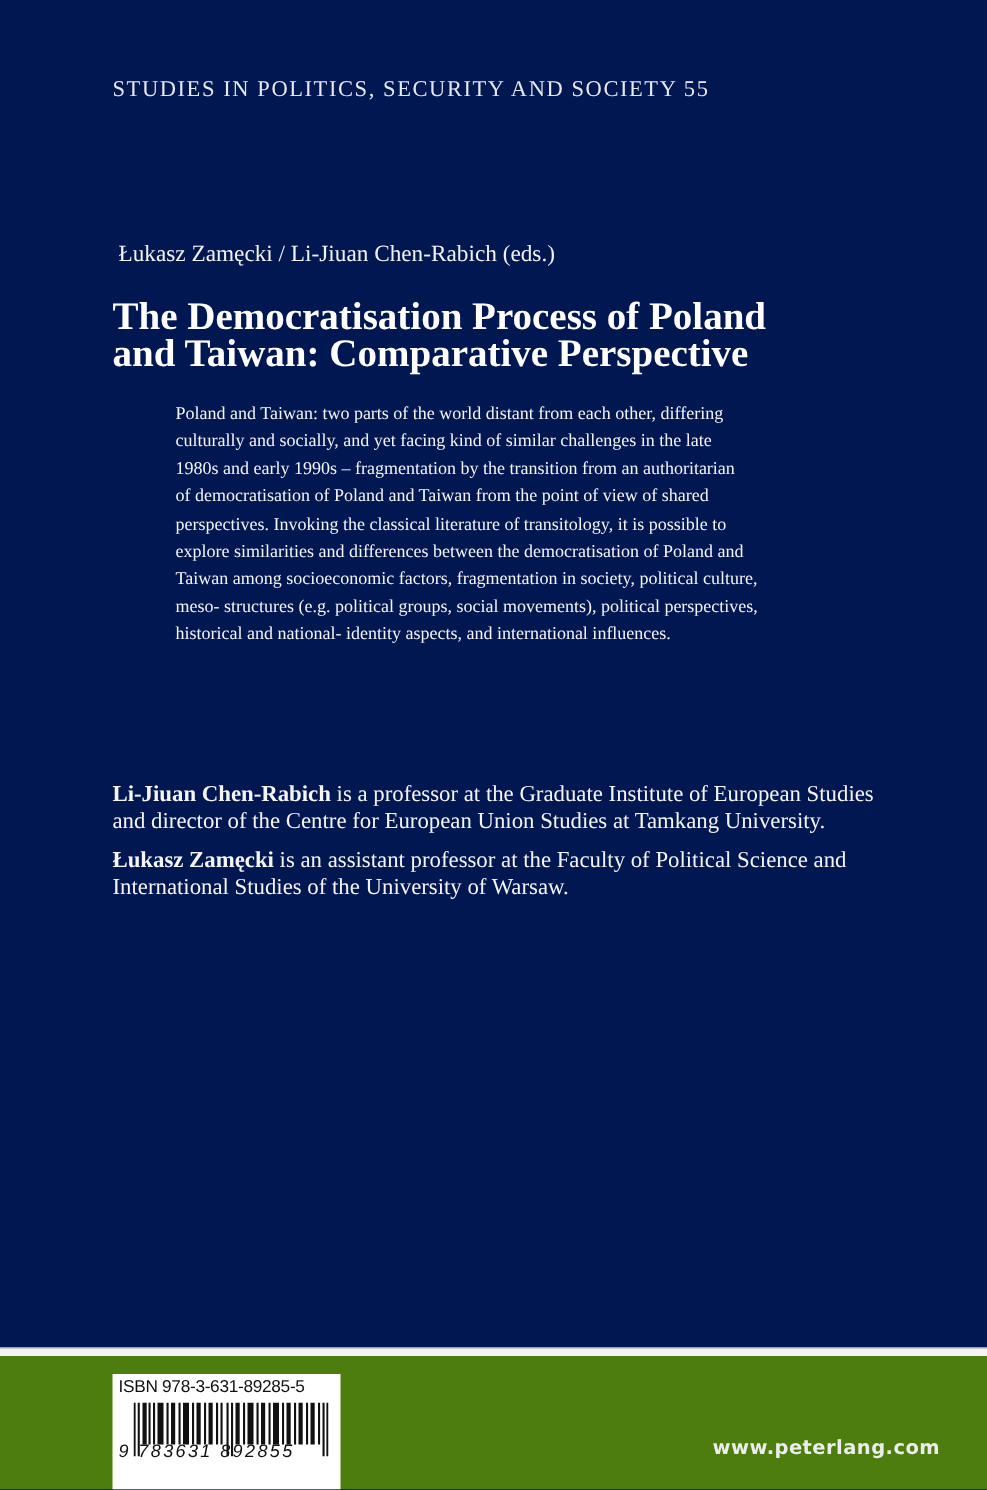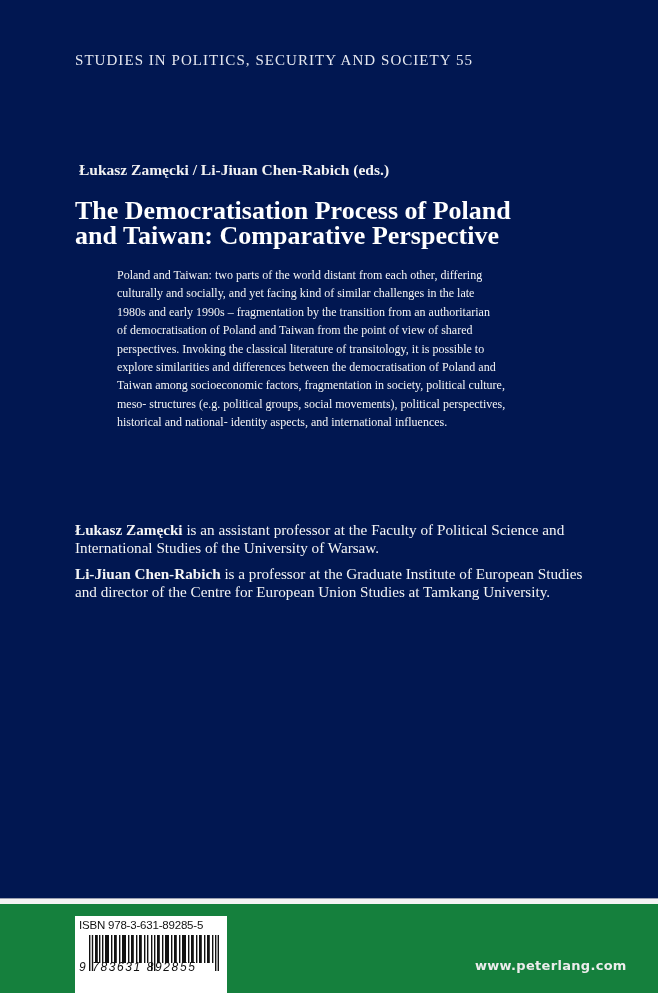--- a/index.html
+++ b/index.html
@@ -12,21 +12,21 @@
     .cover { position: absolute; left: 0; top: 0; width: 658px; height: 898px; background: #011751; }
     .series {
       position: absolute; left: 75px; top: 52px;
       font-family: "Liberation Serif", serif;
       font-size: 15px; letter-spacing: 1.05px; color: #e6e8f0;
       white-space: nowrap;
     }
     .editors {
       position: absolute; left: 79px; top: 161px;
       font-family: "Liberation Serif", serif;
-      font-size: 15.5px; color: #f2f2f2; white-space: nowrap; font-weight: bold;
+      font-size: 15.5px; color: #f2f2f2; white-space: nowrap;
     }
     .title {
       position: absolute; left: 75px; top: 198px; width: 560px;
       font-family: "Liberation Serif", serif;
       font-weight: bold; font-size: 26px; line-height: 25px; color: #ffffff;
     }
     .title span { display: block; white-space: nowrap; }
     .blurb {
       position: absolute; left: 69px; top: 266px; width: 580px;
       font-family: "Liberation Serif", serif;
@@ -35,21 +35,21 @@
     .blurb span { display: block; white-space: nowrap; }
     .bios {
       position: absolute; left: 75px; top: 521px; width: 580px;
       font-family: "Liberation Serif", serif;
       font-size: 15.2px; line-height: 18.4px; color: #f5f5f5;
     }
     .bio { margin-bottom: 7px; }
     .bio span.line { display: block; white-space: nowrap; }
     .bio b { font-weight: bold; }
     .stripe { position: absolute; left: 0; top: 898px; width: 658px; height: 6px; background: #f4f4f4; border-top: 1px solid #9aa0b0; }
-    .footer { position: absolute; left: 0; top: 904px; width: 658px; height: 89px; background: #15803d; }
+    .footer { position: absolute; left: 0; top: 904px; width: 658px; height: 89px; background: #4d7c0f; }
     .barcode-box {
       position: absolute; left: 75px; top: 12px; width: 152px; height: 77px; background: #ffffff;
     }
     .isbn {
       position: absolute; left: 4px; top: 3px;
       font-family: "Liberation Sans", sans-serif; font-size: 11.5px; color: #111; white-space: nowrap;
       letter-spacing: -0.2px;
     }
     .bars { position: absolute; left: 14px; top: 19px; width: 130px; height: 36px; }
     .digits {
@@ -81,26 +81,26 @@
     <span>1980s and early 1990s – fragmentation by the transition from an authoritarian</span>
     <span>of democratisation of Poland and Taiwan from the point of view of shared</span>
     <span>perspectives. Invoking the classical literature of transitology, it is possible to</span>
     <span>explore similarities and differences between the democratisation of Poland and</span>
     <span>Taiwan among socioeconomic factors, fragmentation in society, political culture,</span>
     <span>meso- structures (e.g. political groups, social movements), political perspectives,</span>
     <span>historical and national- identity aspects, and international influences.</span>
   </div>
   <div class="bios">
     <div class="bio">
+      <span class="line"><b>Li-Jiuan Chen-Rabich</b><span> is a professor at the Graduate Institute of European Studies</span></span>
+      <span class="line">and director of the Centre for European Union Studies at Tamkang University.</span>
+    </div>
+    <div class="bio">
       <span class="line"><b>Łukasz Zamęcki</b><span> is an assistant professor at the Faculty of Political Science and</span></span>
       <span class="line">International Studies of the University of Warsaw.</span>
-    </div>
-    <div class="bio">
-      <span class="line"><b>Li-Jiuan Chen-Rabich</b><span> is a professor at the Graduate Institute of European Studies</span></span>
-      <span class="line">and director of the Centre for European Union Studies at Tamkang University.</span>
     </div>
   </div>
 </div>
 
 <div class="stripe"></div>
 
 <div class="footer">
   <div class="barcode-box">
     <div class="isbn">ISBN 978-3-631-89285-5</div>
     <svg class="bars" viewBox="0 0 130 36" preserveAspectRatio="none">

